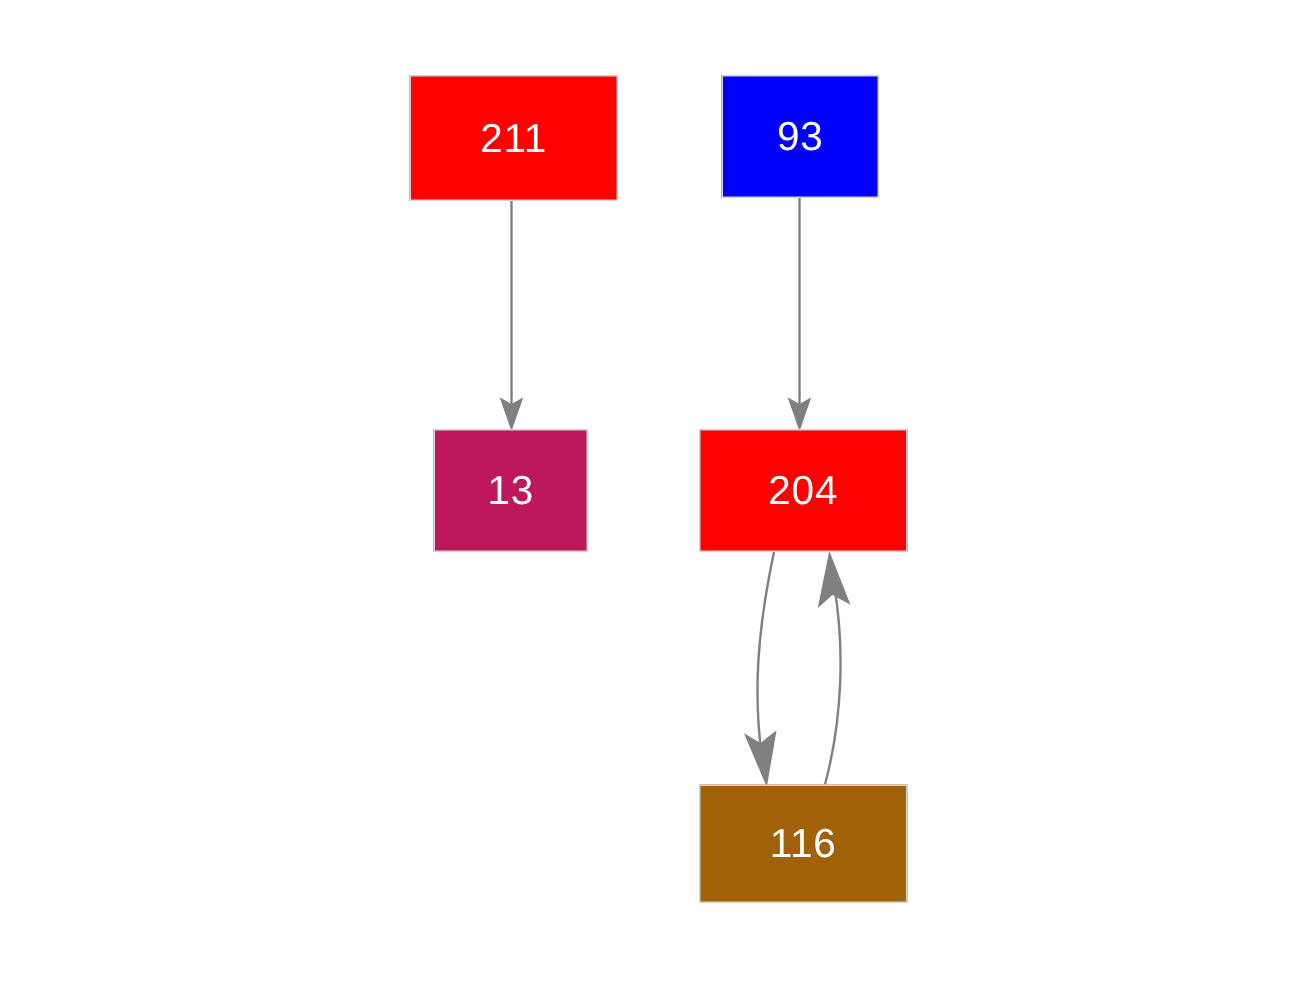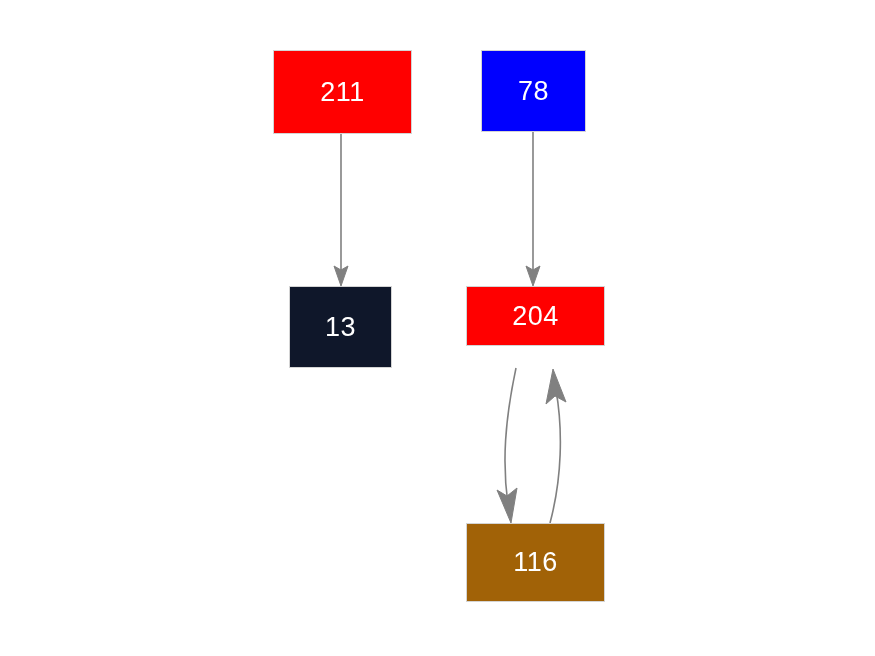--- a/index.html
+++ b/index.html
@@ -65,25 +65,25 @@
     <g>
       <path fill="none" stroke="#808080" stroke-width="1.6" d="M 550,523 C 562,478 563,430 556,390"></path>
       <path fill="#808080" stroke="#808080" stroke-width="1" d="M 553,369 L 566,402 L 555,396 L 546,404 Z"></path>
     </g>
   </svg>
 
   <div class="node" style="left: 273px; top: 50px; width: 139px; height: 84px; background: rgb(255, 0, 0); border-color: rgb(212, 212, 212);">
     <span class="node-label">211</span>
   </div>
   <div class="node" style="left: 481px; top: 50px; width: 105px; height: 82px; background: rgb(0, 0, 255); border-color: rgb(212, 212, 212);">
-    <span class="node-label">78</span>
+    <span class="node-label">93</span>
   </div>
-  <div class="node" style="left: 289px; top: 286px; width: 103px; height: 82px; background: #0f172a; border-color: rgb(212, 212, 212);">
+  <div class="node" style="left: 289px; top: 286px; width: 103px; height: 82px; background: #be185d; border-color: rgb(212, 212, 212);">
     <span class="node-label">13</span>
   </div>
-  <div class="node" style="left: 466px; top: 286px; width: 139px; height: 60px; background: rgb(255, 0, 0); border-color: rgb(212, 212, 212);">
+  <div class="node" style="left: 466px; top: 286px; width: 139px; height: 82px; background: rgb(255, 0, 0); border-color: rgb(212, 212, 212);">
     <span class="node-label">204</span>
   </div>
   <div class="node" style="left: 466px; top: 523px; width: 139px; height: 79px; background: #a16207; border-color: rgb(212, 212, 212);">
     <span class="node-label">116</span>
   </div>
 
 </div>
 
 </body></html>

